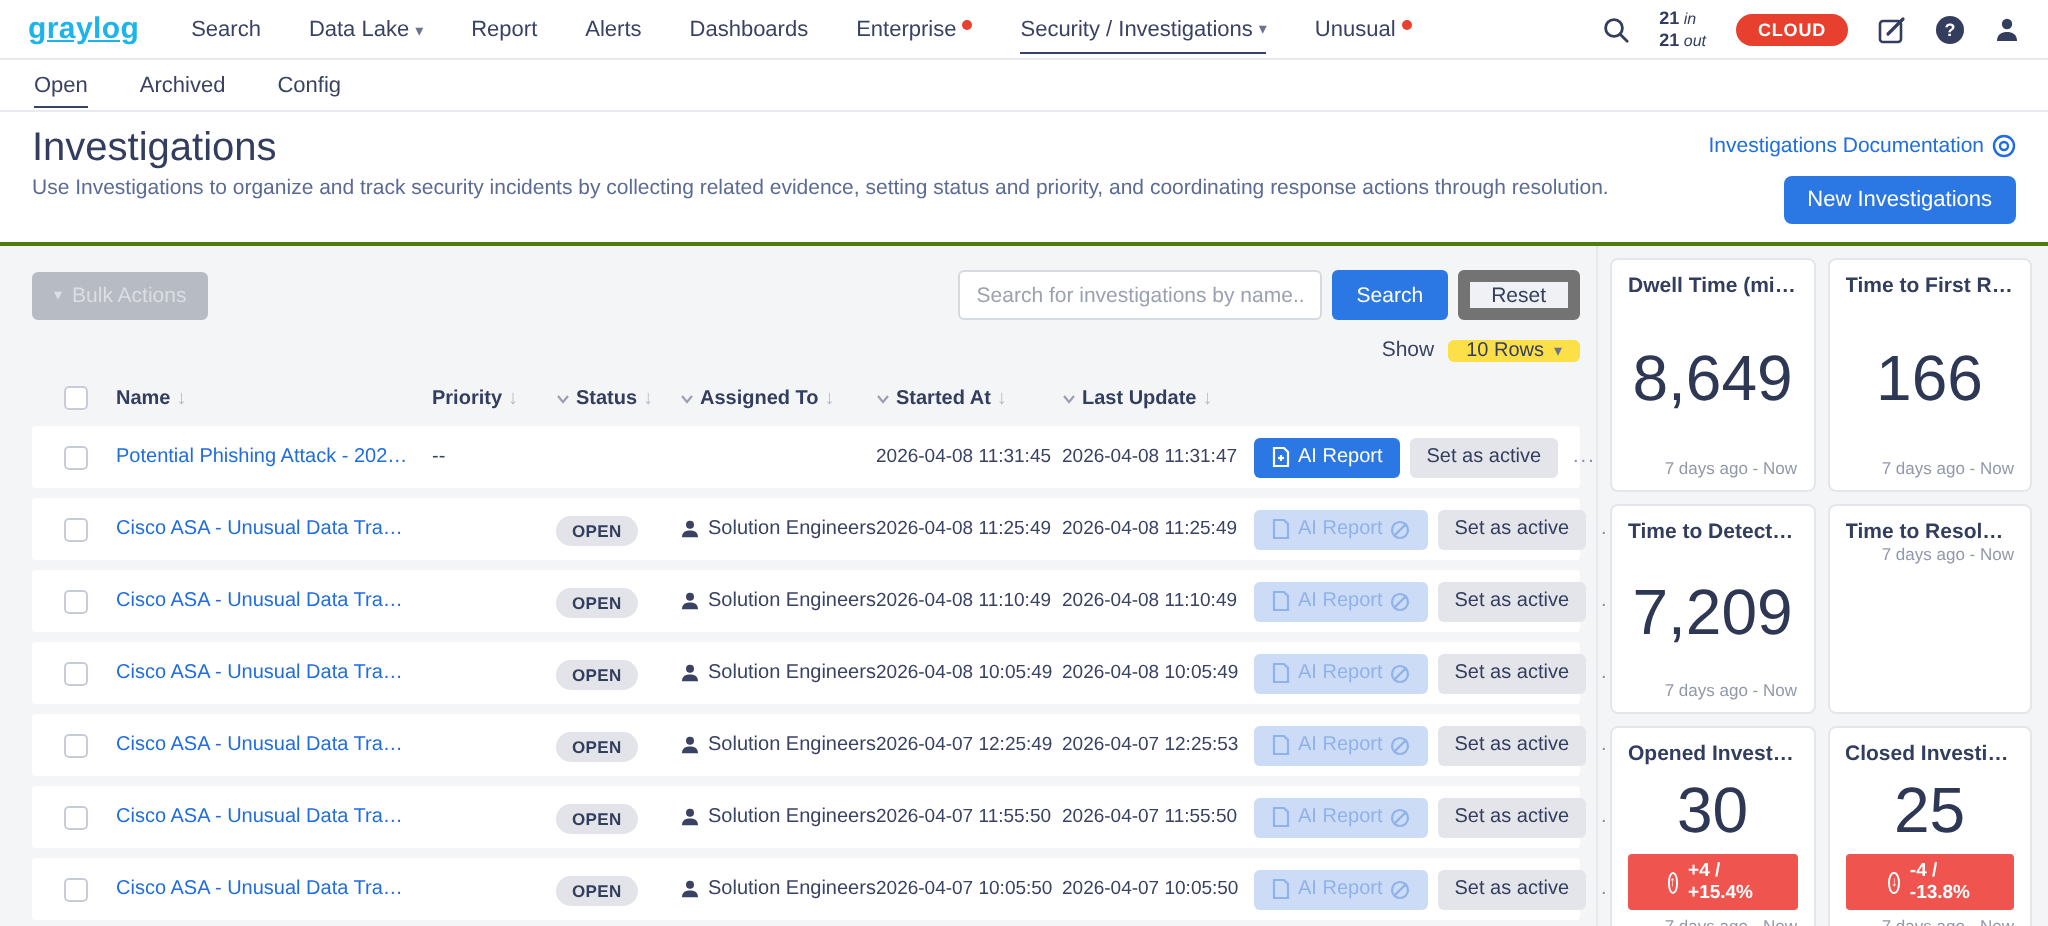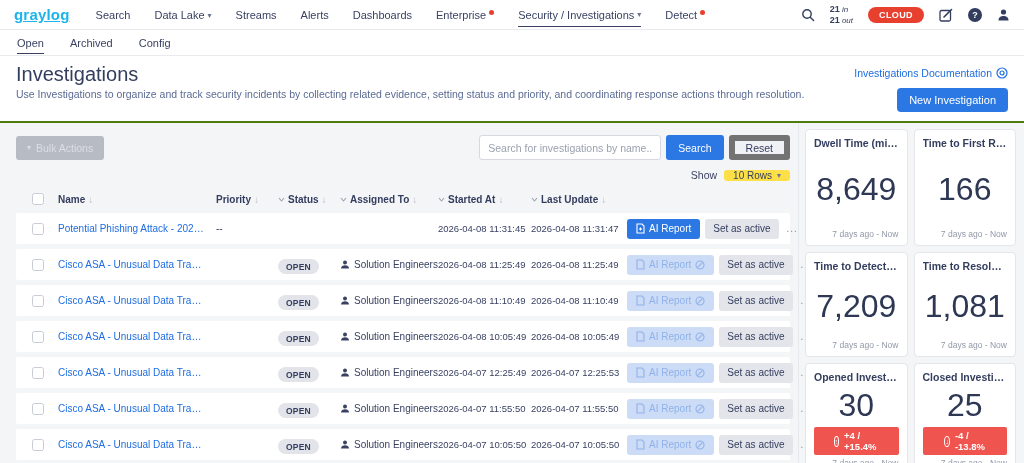--- a/index.html
+++ b/index.html
@@ -112,38 +112,38 @@
   <span class="logo">graylog</span>
   <div class="nav-items">
     <span class="nav-item">
         <span>Search</span>
       </span>
     <span class="nav-item">
         <span>Data Lake</span>
         <span class="caret">▾</span>
       </span>
     <span class="nav-item">
-        <span>Streams</span>
+        <span>Report</span>
       </span>
     <span class="nav-item">
         <span>Alerts</span>
       </span>
     <span class="nav-item">
         <span>Dashboards</span>
       </span>
     <span class="nav-item">
         <span>Enterprise</span>
         <span class="reddot"></span>
       </span>
     <span class="nav-item active">
         <span>Security / Investigations</span>
         <span class="caret">▾</span>
       </span>
     <span class="nav-item">
-        <span>Detect</span>
+        <span>Unusual</span>
         <span class="reddot"></span>
       </span>
   </div>
   <div class="nav-right">
     <span>
       <svg width="14" height="14" viewBox="0 0 14 14">
           <circle cx="6" cy="6" r="4.2" fill="none" stroke="#333d5e" stroke-width="1.4"></circle>
           <line x1="9.2" y1="9.2" x2="12.6" y2="12.6" stroke="#333d5e" stroke-width="1.4" stroke-linecap="round"></line>
         </svg>
     </span>
@@ -180,21 +180,21 @@
     <div class="ph-desc">Use Investigations to organize and track security incidents by collecting related evidence, setting status and priority, and coordinating response actions through resolution.</div>
   </div>
   <div class="ph-right">
     <span class="doc-link">
       <span>Investigations Documentation</span>
       <svg width="12" height="12" viewBox="0 0 12 12">
           <circle cx="6" cy="6" r="5" fill="none" stroke="#1f6de0" stroke-width="1.2"></circle>
           <circle cx="6" cy="6" r="2" fill="none" stroke="#1f6de0" stroke-width="1.2"></circle>
         </svg>
     </span>
-    <div><button class="btn-primary">New Investigation</button></div>
+    <div><button class="btn-primary">New Investigations</button></div>
   </div>
 </div>
 
 <div class="content">
   <div class="main">
 
     <div class="toolbar">
       <button class="btn-bulk">
         <span class="caret" style="color:#dcdee3">▾</span>
         <span>Bulk Actions</span>
@@ -479,21 +479,20 @@
         <div class="card-value">166</div>
         <div class="card-range">7 days ago - Now</div>
       </div>
       <div class="card">
         <div class="card-title">Time to Detect (minutes)</div>
         <div class="card-value">7,209</div>
         <div class="card-range">7 days ago - Now</div>
       </div>
       <div class="card">
         <div class="card-title">Time to Resolve (minu...</div>
-        <div class="card-value">1,081</div>
         <div class="card-range">7 days ago - Now</div>
       </div>
       <div class="card">
         <div class="card-title">Opened Investigations</div>
         <div class="card-value">30</div>
         <div class="card-badge">
           <span class="arrow-circ">↑</span>
           <span>+4 / +15.4%</span>
         </div>
         <div class="card-range">7 days ago - Now</div>

